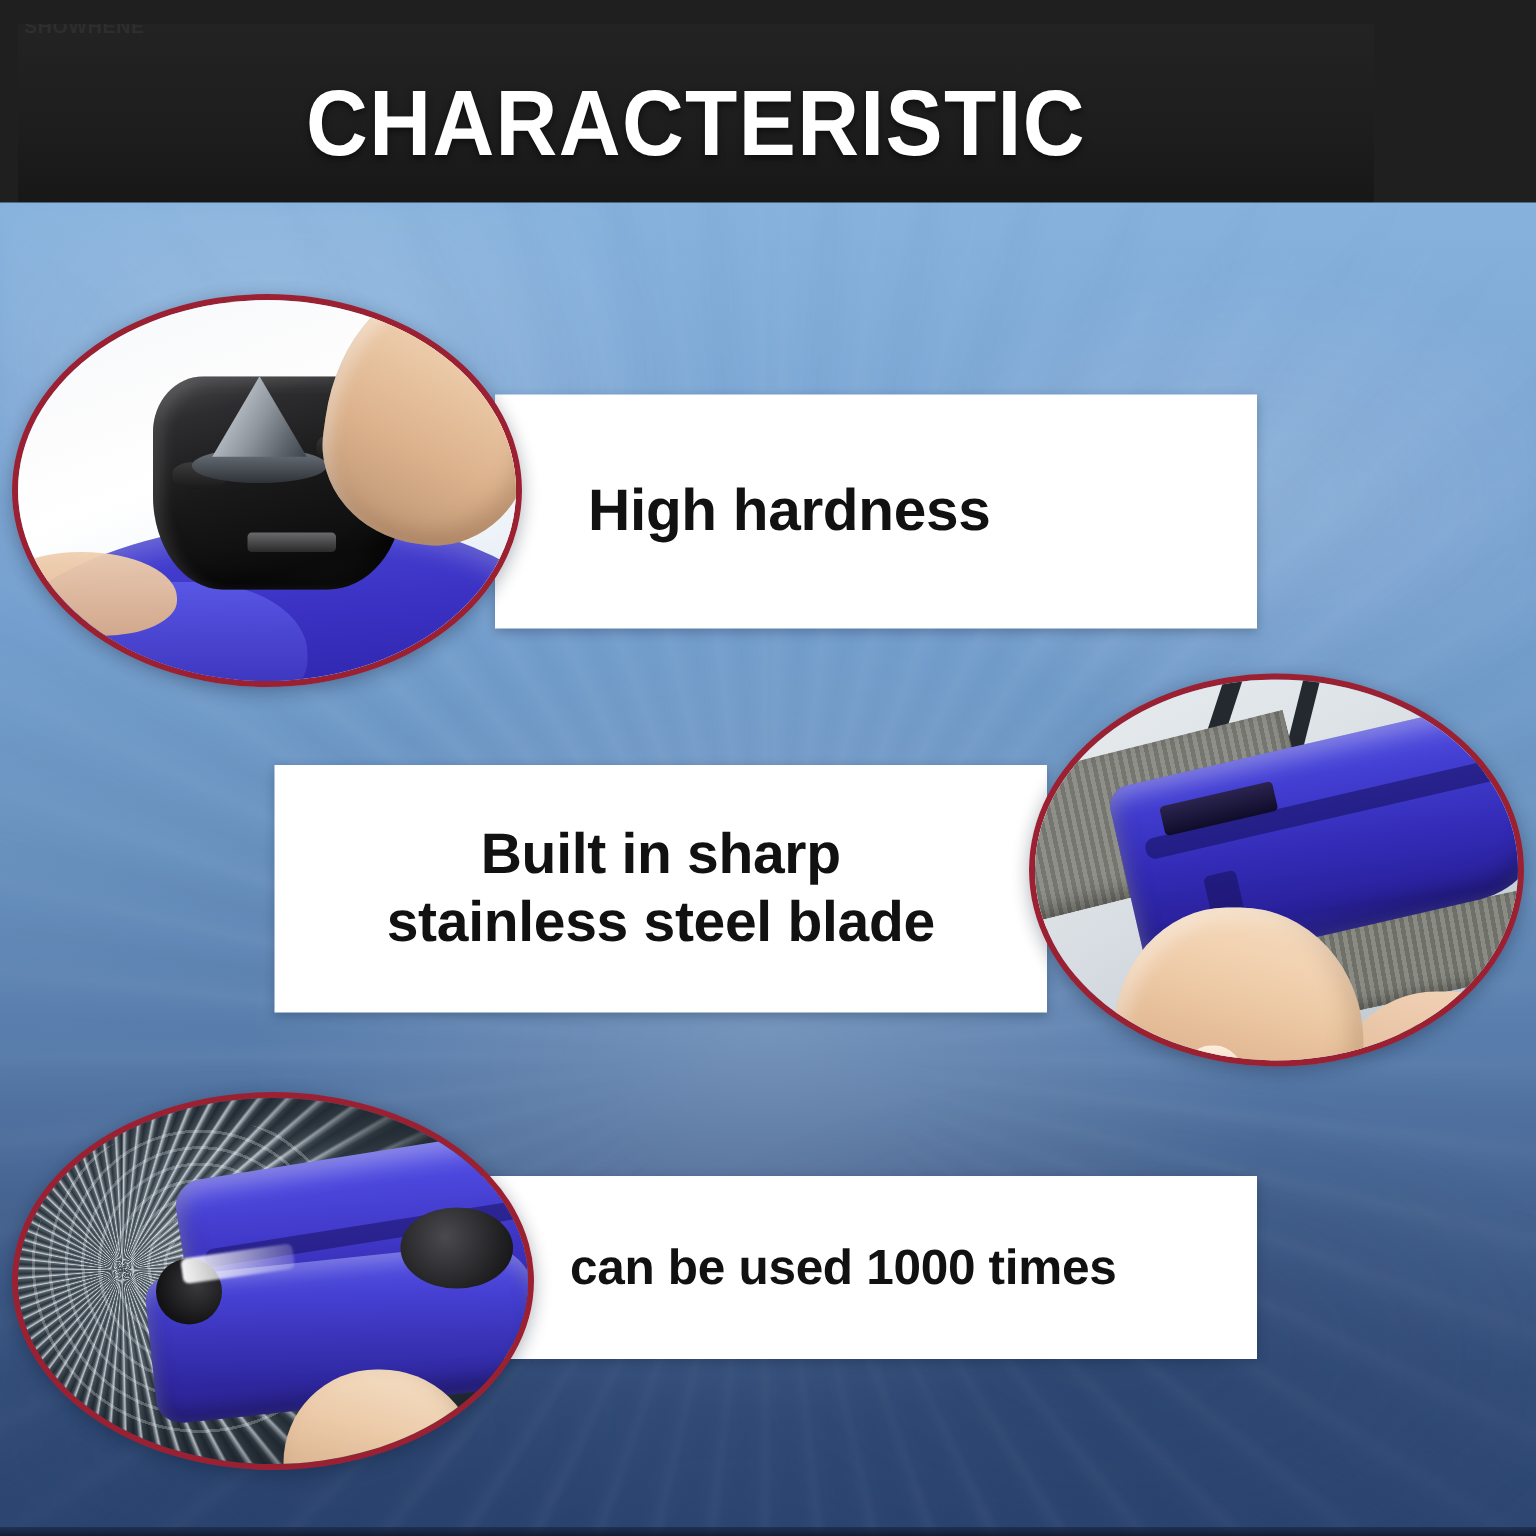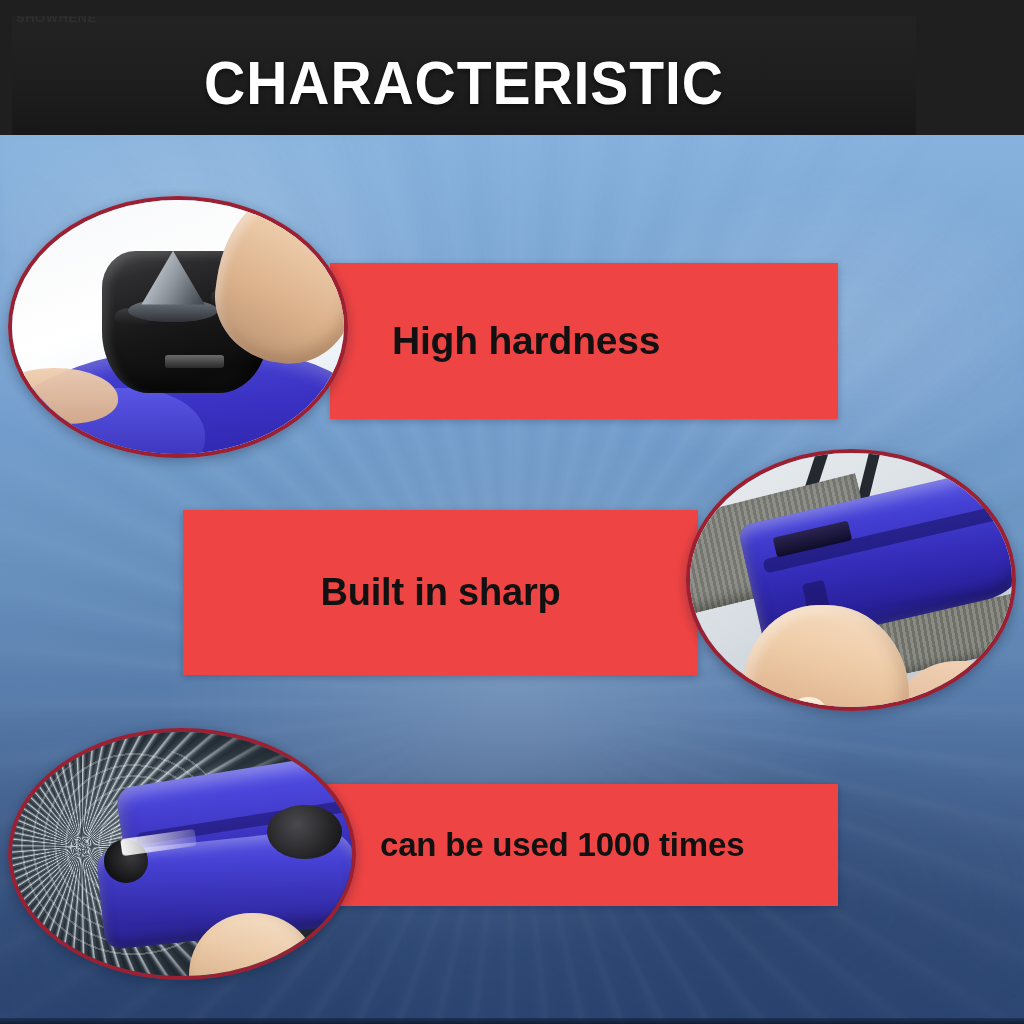--- a/index.html
+++ b/index.html
@@ -92,21 +92,21 @@
     filter:blur(6px);
   }
   .bottom-edge{
     position:absolute; left:0; bottom:0; width:100%; height:6px;
     background:linear-gradient(180deg, rgba(20,34,60,.55), rgba(12,22,42,.85));
   }
 
   
   .panel{
     position:absolute;
-    background:#ef4444;
+    background:#ffffff;
     box-shadow:0 2px 7px rgba(10,25,50,.28);
     display:flex; align-items:center;
   }
   .panel-text{
     width:100%;
     color:#111111;
     font-weight:700;
     font-size:38px;
     line-height:1.17;
     letter-spacing:-.2px;
@@ -290,20 +290,21 @@
       <div class="c1-slot"></div>
       <div class="c1-cone-base"></div>
       <div class="c1-cone"></div>
       <div class="c1-finger"></div>
     </div>
   </div>
 
   <div class="panel" id="panel-2">
     <div class="panel-text">
       <span class="panel-line">Built in sharp</span>
+      <span class="panel-line">stainless steel blade</span>
     </div>
   </div>
 
   <div class="photo-circle" id="circle-2">
     <div class="inner">
       <div class="c2-bg"></div>
       <div class="c2-stripe c2-s1"></div>
       <div class="c2-stripe c2-s2"></div>
       <div class="c2-stripe c2-s3"></div>
       <div class="c2-stripe c2-s4"></div>

